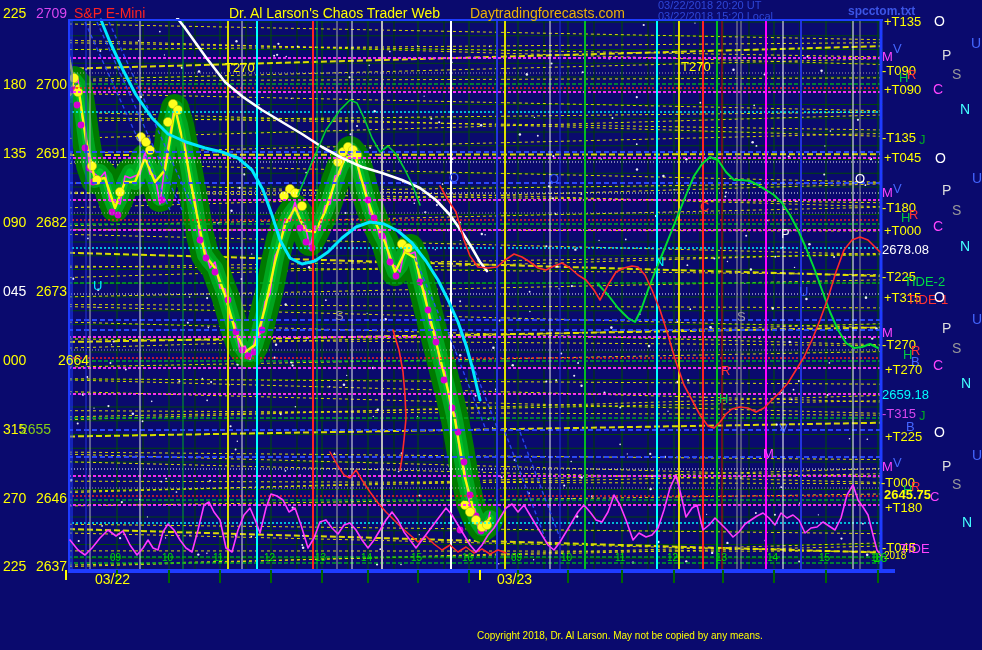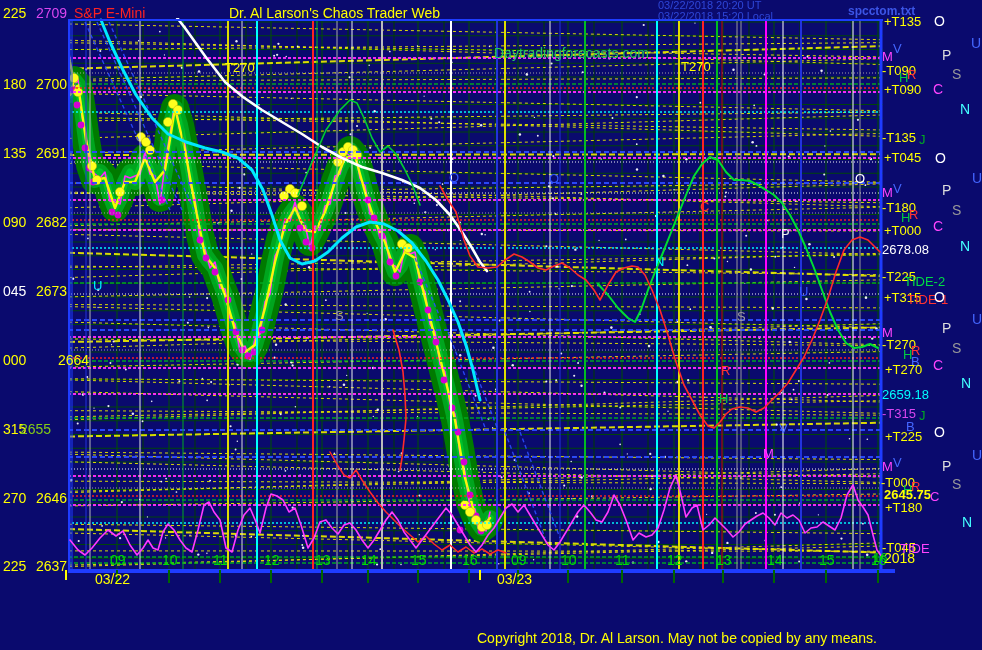--- a/index.html
+++ b/index.html
@@ -1,20 +1,20 @@
 <!DOCTYPE html>
 <html><head>
 <meta charset="utf-8">
 <style>
   html,body{margin:0;padding:0;background:#0a0a6e;}
   #screen{position:relative;width:982px;height:650px;background:#0a0a6e;overflow:hidden;
           font-family:"Liberation Sans",sans-serif;}
   #chart-canvas{position:absolute;left:0;top:0;}
   .lbl{position:absolute;white-space:pre;line-height:1.05;font-family:"Liberation Sans",sans-serif;}
-  .h15{font-size:14px}.h14{font-size:14px}.h13{font-size:13px}.h12{font-size:12px}.h11{font-size:11px}
+  .h15{font-size:14px}.h14{font-size:10px}.h13{font-size:13px}.h12{font-size:12px}.h11{font-size:11px}
   .yellow{color:#ffff00}
 </style>
 </head>
 <body>
 
 <div id="screen">
 
   <svg id="chart-canvas" width="982" height="650">
     <defs>
         <clipPath id="plotclip">
@@ -658,21 +658,21 @@
         <line x1="774" y1="570" x2="774" y2="583" stroke="#006600" stroke-width="2"></line>
         <line x1="826" y1="570" x2="826" y2="583" stroke="#006600" stroke-width="2"></line>
         <line x1="878" y1="570" x2="878" y2="583" stroke="#006600" stroke-width="2"></line>
         <line x1="66" y1="570" x2="66" y2="580" stroke="#ffff00" stroke-width="2"></line>
         <line x1="480" y1="570" x2="480" y2="580" stroke="#ffff00" stroke-width="2"></line>
       </g>
   </svg>
 
   <div class="lbl h15" style="left: 74px; top: 6px; color: rgb(255, 34, 34);">S&amp;P E-Mini</div>
   <div class="lbl h15" style="left: 229px; top: 6px; color: rgb(255, 255, 0);">Dr. Al Larson's Chaos Trader Web</div>
-  <div class="lbl h15" style="left: 494px; top: 6px; color: #22c55e; margin-top: 40px;">Daytradingforecasts.com</div>
+  <div class="lbl h15" style="left: 470px; top: 6px; color: #eab308;">Daytradingforecasts.com</div>
   <div class="lbl h11" style="left: 658px; top: 0px; color: rgb(46, 70, 216);">03/22/2018 20:20 UT</div>
   <div class="lbl h11" style="left: 658px; top: 11px; color: rgb(46, 70, 216);">03/22/2018 15:20 Local</div>
   <div class="lbl h12" style="left: 848px; top: 5px; color: rgb(60, 85, 230); font-weight: bold;">spcctom.txt</div>
 
   <div id="labels-layer">
       <div class="lbl h15" style="left: 3px; top: 6px; color: rgb(255, 255, 0);">225</div>
       <div class="lbl h15" style="left: 36px; top: 6px; color: #d946ef;">2709</div>
       <div class="lbl h15" style="left: 3px; top: 77px; color: rgb(255, 255, 0);">180</div>
       <div class="lbl h15" style="left: 36px; top: 77px; color: rgb(255, 255, 0);">2700</div>
       <div class="lbl h15" style="left: 3px; top: 146px; color: rgb(255, 255, 0);">135</div>

